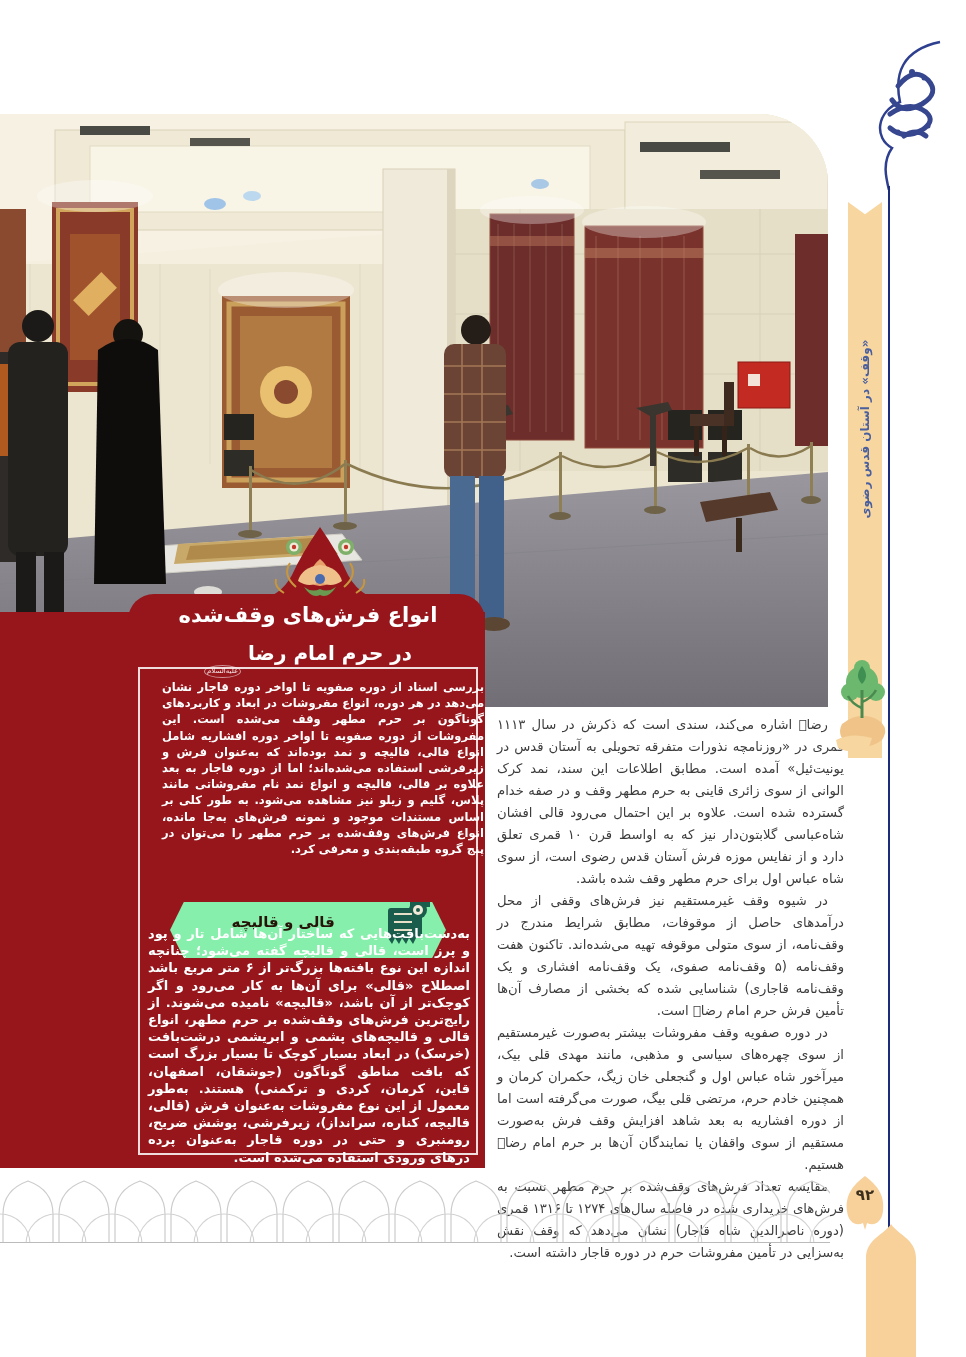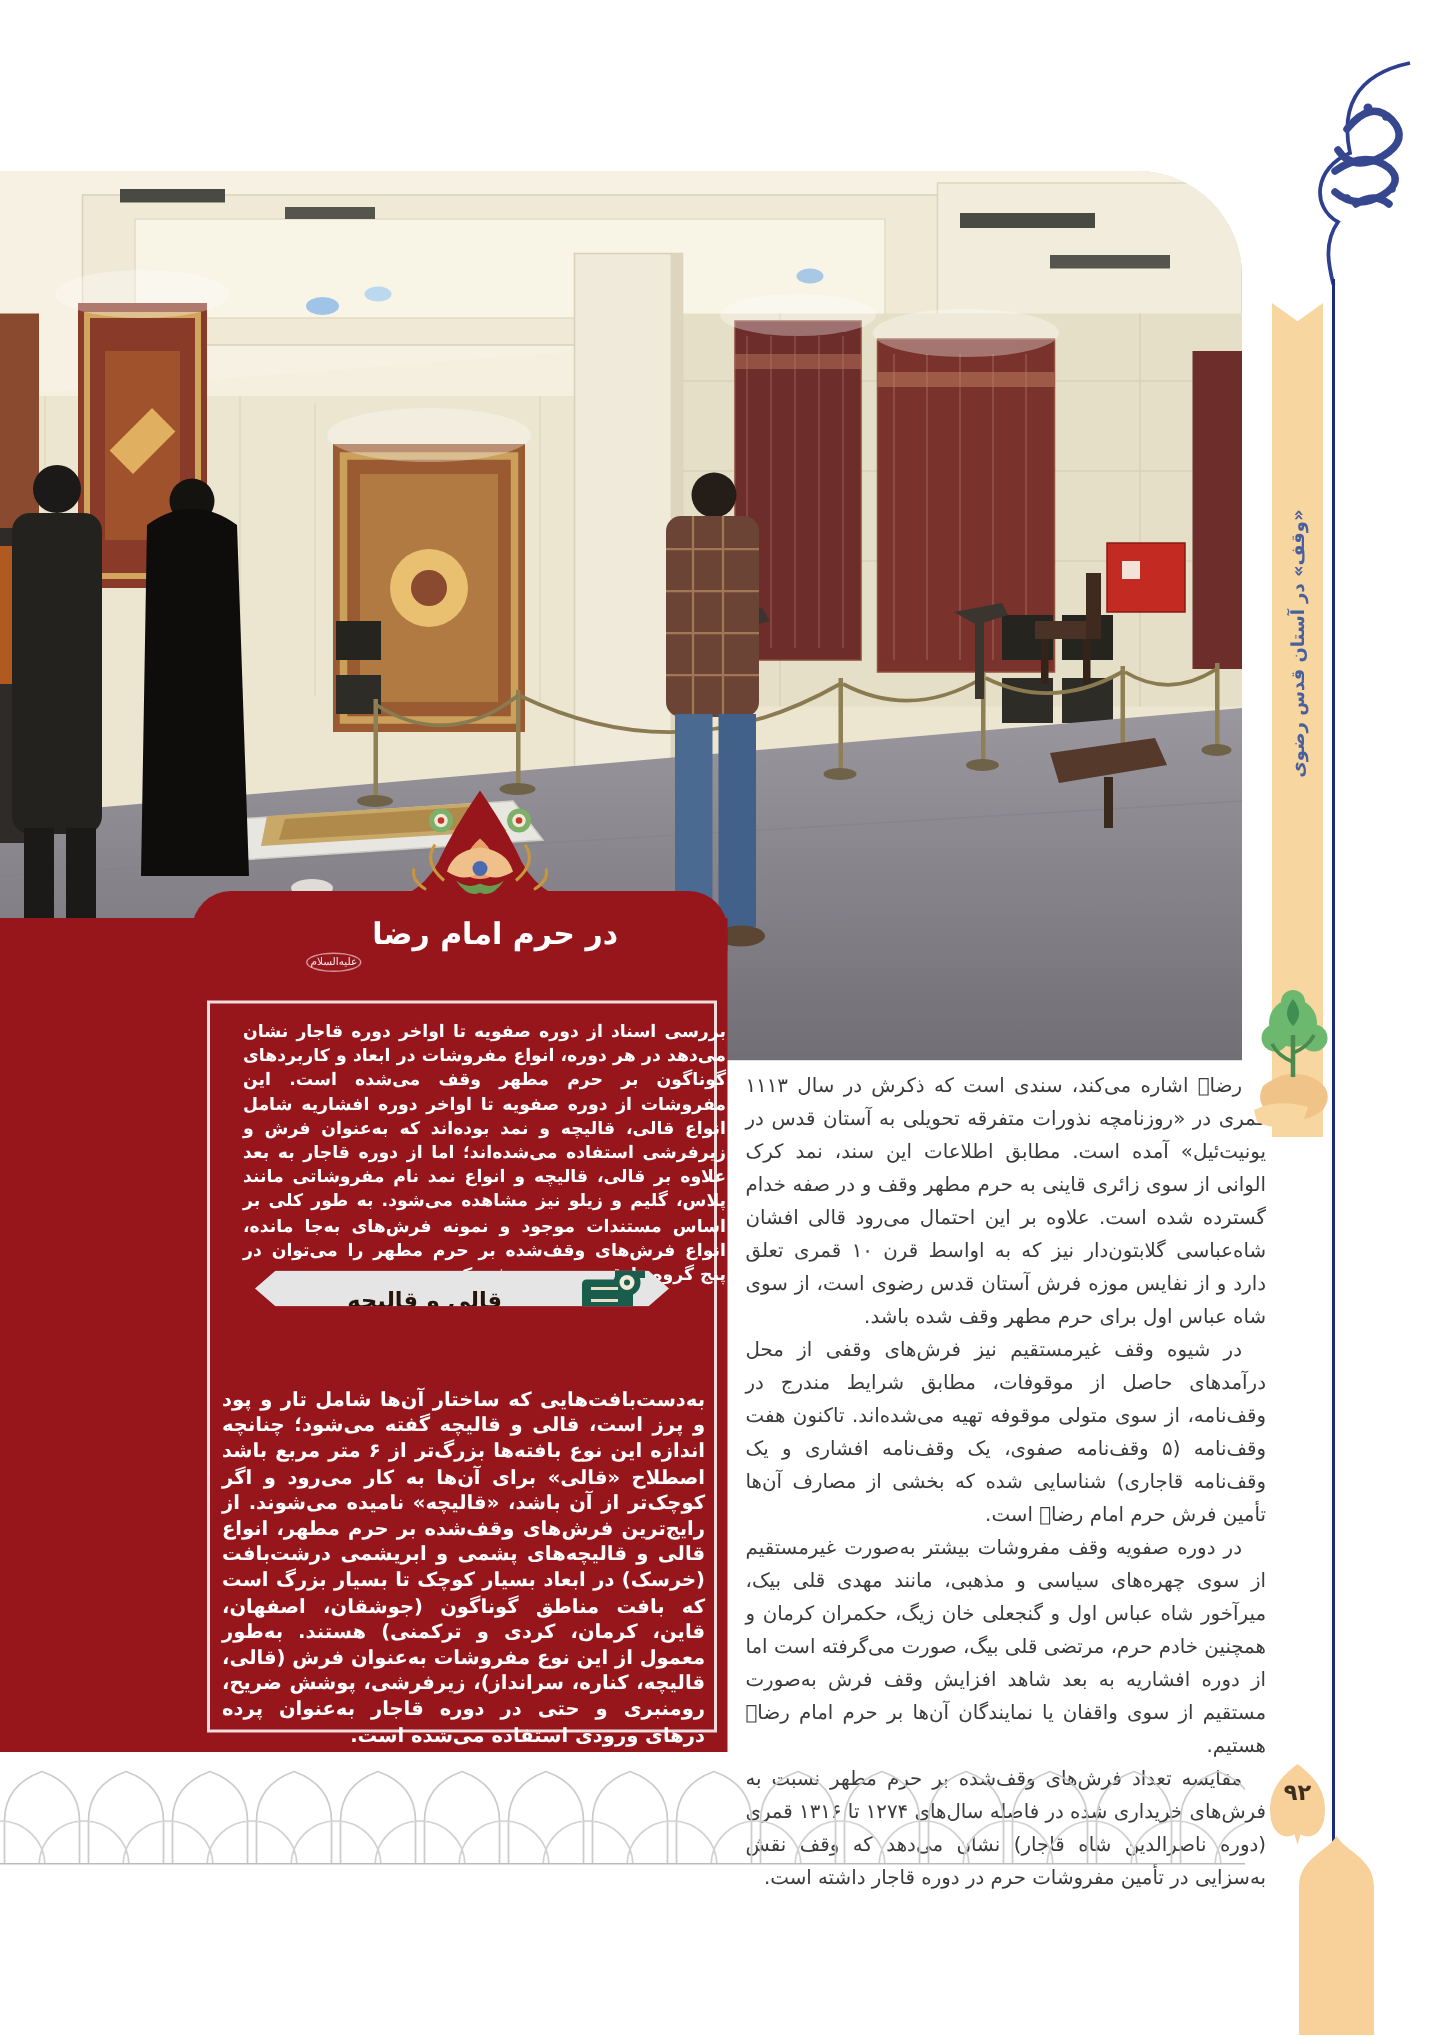--- a/index.html
+++ b/index.html
@@ -17,21 +17,21 @@
                  direction:rtl;font-weight:bold;}
   .callout-title .l1{font-size:21px;line-height:30px;}
   .callout-title .l2{font-size:20px;line-height:30px;}
   .honorific{font-size:7px;font-weight:normal;opacity:.9;display:inline-block;vertical-align:middle;
              border:1px solid rgba(255,255,255,.6);border-radius:50%;padding:2px;line-height:1;margin-top:35px;}
   .inner-frame{position:absolute;left:138px;top:667px;width:340px;height:488px;
                border:2px solid rgba(255,255,255,.85);box-sizing:border-box;}
   .callout-par{position:absolute;direction:rtl;text-align:justify;color:#ffffff;font-weight:bold;}
   #callout-intro{left:162px;top:679px;width:322px;font-size:11.5px;line-height:16.2px;}
   #callout-body{left:148px;top:925px;width:322px;font-size:13px;line-height:17.2px;}
-  .gold-banner{position:absolute;left:170px;top:847px;width:276px;height:24px;background:#e5e5e5;
+  .gold-banner{position:absolute;left:170px;top:902px;width:276px;height:56px;background:#86efac;
                clip-path:polygon(5% 0,95% 0,100% 50%,95% 100%,5% 100%,0 50%);}
   .gold-banner .label{position:absolute;left:0;top:0;width:82%;height:40px;line-height:40px;
                text-align:center;direction:rtl;color:#271409;font-weight:bold;font-size:15px;}
   #carpet-icon{position:absolute;right:14px;top:-4px;width:52px;height:48px;}
   
   #article{position:absolute;left:497px;top:714px;width:347px;direction:rtl;text-align:justify;
            color:#3c3c3c;font-size:13.2px;line-height:22px;}
   #article p{margin:0;text-indent:16px;}
   
   #logo{position:absolute;left:840px;top:40px;width:112px;height:150px;}
@@ -258,20 +258,21 @@
     <g>
       <path d="M82,42 Q70,52 72,66 Q82,72 92,66 Q94,52 82,42Z" fill="#e8a06a"></path>
       <path d="M82,48 Q64,50 60,64 Q72,72 82,64 Z" fill="#f0c08a"></path>
       <path d="M82,48 Q100,50 104,64 Q92,72 82,64 Z" fill="#f0c08a"></path>
       <circle cx="82" cy="62" r="5" fill="#4a6ab0"></circle>
       <path d="M66,70 Q74,76 82,72 Q90,76 98,70 Q90,82 82,78 Q74,82 66,70Z" fill="#6a9a50"></path>
     </g>
   </svg>
 
   <div class="callout-title">
+    <div class="l1">انواع فرش‌های وقف‌شده</div>
     <div class="l2"><span>در حرم امام رضا</span>
       <span class="honorific">علیه‌السلام</span>
     </div>
   </div>
 
   <div class="inner-frame"></div>
 
   <div id="callout-intro" class="callout-par">بررسی اسناد از دوره صفویه تا اواخر دوره قاجار نشان می‌دهد در هر دوره، انواع مفروشات در ابعاد و کاربردهای گوناگون بر حرم مطهر وقف می‌شده است. این مفروشات از دوره صفویه تا اواخر دوره افشاریه شامل انواع قالی، قالیچه و نمد بوده‌اند که به‌عنوان فرش و زیرفرشی استفاده می‌شده‌اند؛ اما از دوره قاجار به بعد علاوه بر قالی، قالیچه و انواع نمد نام مفروشاتی مانند پلاس، گلیم و زیلو نیز مشاهده می‌شود. به طور کلی بر اساس مستندات موجود و نمونه فرش‌های به‌جا مانده، انواع فرش‌های وقف‌شده بر حرم مطهر را می‌توان در پنج گروه طبقه‌بندی و معرفی کرد.</div>
 
   <div class="gold-banner">

